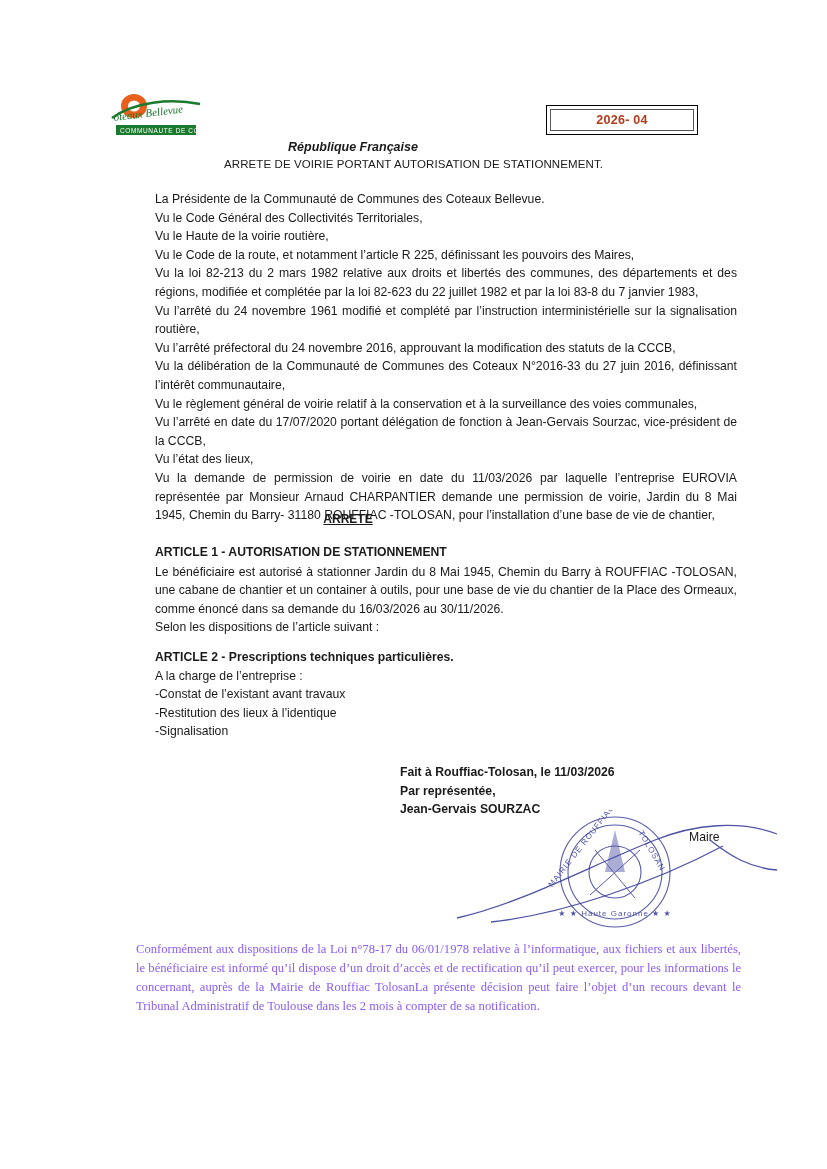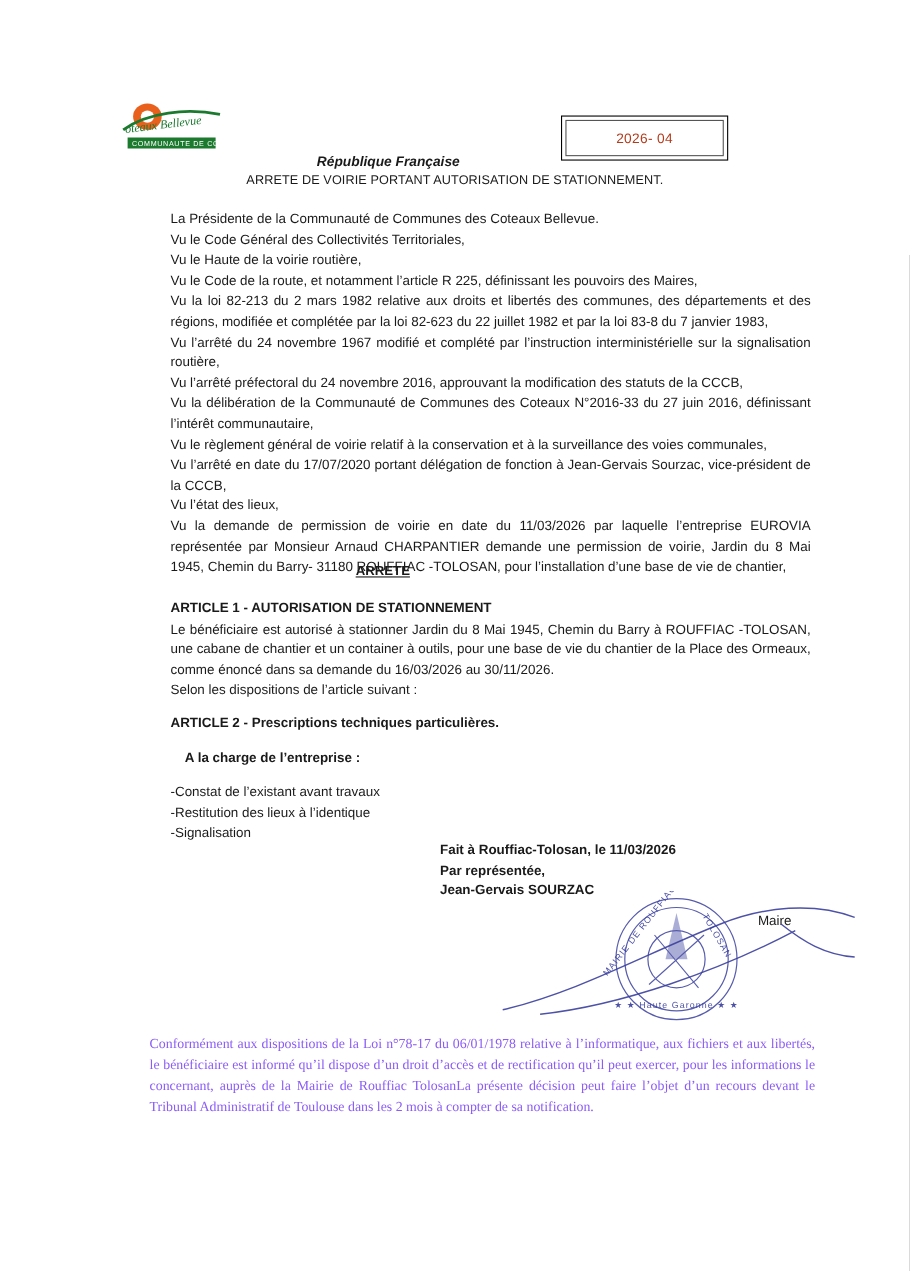--- a/index.html
+++ b/index.html
@@ -25,26 +25,27 @@
     left: 104px;
     top: 88px;
     width: 108px;
     height: 56px;
   }
   .logo svg { display: block; }
 
   
   .ref-box {
     position: absolute;
-    left: 510px;
+    left: 546px;
     top: 105px;
     width: 152px;
-    height: 41px;
+    height: 30px;
     border: 1.5px solid #000;
     box-sizing: border-box;
+    font-weight: bold;
   }
   .ref-box-inner {
     position: absolute;
     left: 3px;
     top: 3px;
     right: 3px;
     bottom: 3px;
     border: 0.5px solid #555;
     box-sizing: border-box;
     display: flex;
@@ -128,22 +129,22 @@
     top: 648px;
     width: 582px;
     font-size: 12.2px;
     line-height: 18.6px;
   }
   .article2 .art-title {
     font-weight: bold;
     margin: 0;
   }
   .article2 .art-sub {
-    font-weight: bold;
-    margin: 13px;
+    font-weight: normal;
+    margin: 0;
   }
   .article2 p { margin: 0; }
 
   
   .sig-block {
     position: absolute;
     left: 400px;
     top: 763px;
     width: 337px;
     font-size: 12.2px;
@@ -207,21 +208,21 @@
 
   <div class="rep-francaise">République Française</div>
   <div class="doc-title">ARRETE DE VOIRIE PORTANT AUTORISATION DE STATIONNEMENT.</div>
 
   <div class="body-block">
     <p>La Présidente de la Communauté de Communes des Coteaux Bellevue.</p>
     <p>Vu le Code Général des Collectivités Territoriales,</p>
     <p>Vu le Haute de la voirie routière,</p>
     <p>Vu le Code de la route, et notamment l’article R 225, définissant les pouvoirs des Maires,</p>
     <p>Vu la loi 82-213 du 2 mars 1982 relative aux droits et libertés des communes, des départements et des régions, modifiée et complétée par la loi 82-623 du 22 juillet 1982 et par la loi 83-8 du 7 janvier 1983,</p>
-    <p>Vu l’arrêté du 24 novembre 1967 modifié et complété par l’instruction interministérielle sur la signalisation routière,</p>
+    <p>Vu l’arrêté du 24 novembre 1961 modifié et complété par l’instruction interministérielle sur la signalisation routière,</p>
     <p>Vu l’arrêté préfectoral du 24 novembre 2016, approuvant la modification des statuts de la CCCB,</p>
     <p>Vu la délibération de la Communauté de Communes des Coteaux N°2016-33 du 27 juin 2016, définissant l’intérêt communautaire,</p>
     <p>Vu le règlement général de voirie relatif à la conservation et à la surveillance des voies communales,</p>
     <p>Vu l’arrêté en date du 17/07/2020 portant délégation de fonction à Jean-Gervais Sourzac, vice-président de la CCCB,</p>
     <p>Vu l’état des lieux,</p>
     <p>Vu la demande de permission de voirie en date du 11/03/2026 par laquelle l’entreprise EUROVIA représentée par Monsieur Arnaud CHARPANTIER demande une permission de voirie, Jardin du 8 Mai 1945, Chemin du Barry- 31180 ROUFFIAC -TOLOSAN, pour l’installation d’une base de vie de chantier,</p>
   </div>
 
   <div class="arrete-head">ARRETE</div>
 

